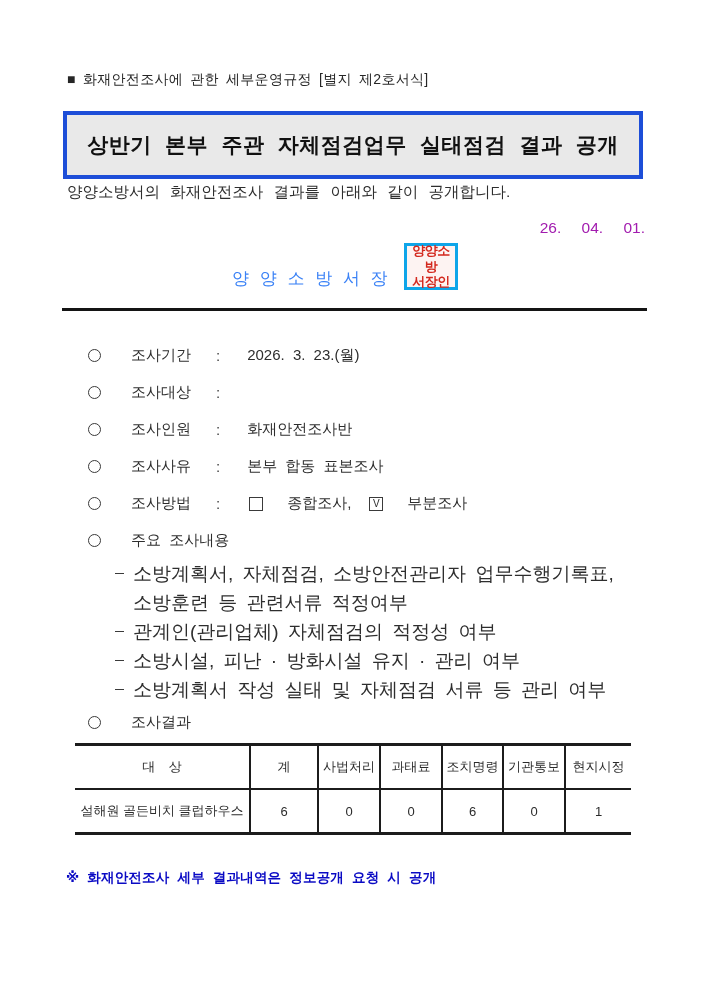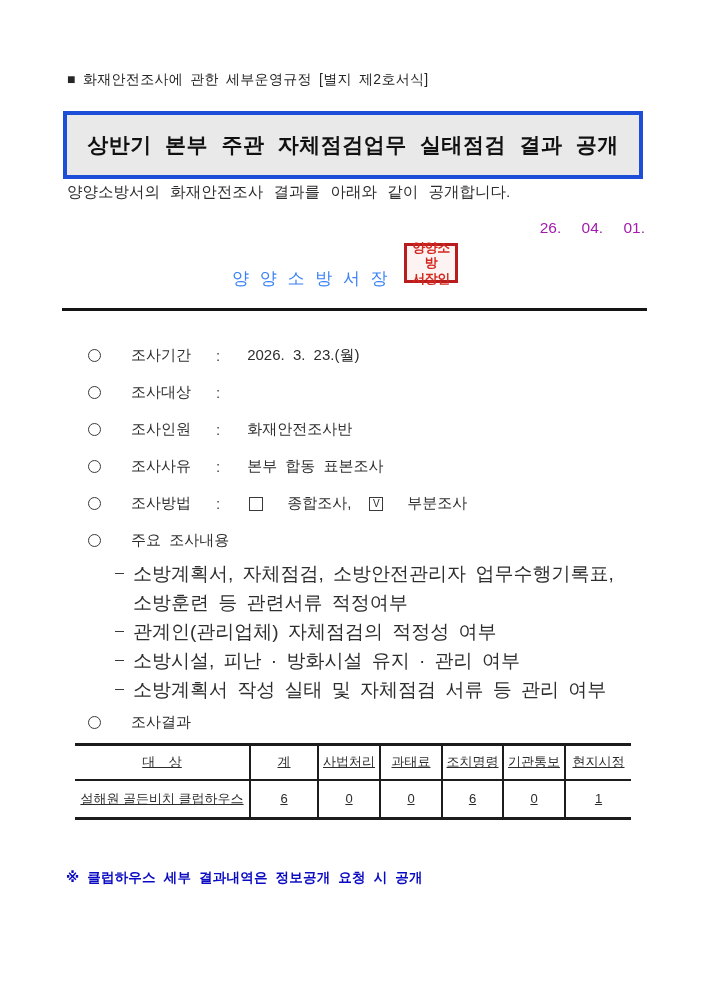--- a/index.html
+++ b/index.html
@@ -32,22 +32,22 @@
     position:absolute; left:0; top:219px; width:645px;
     text-align:right; font-size:15.5px; word-spacing:16px; color:#a21caf;
   }
 
   .signer-line {
     position:absolute; left:232px; top:262px;
     font-size:17px; letter-spacing:3px; color:#3b82f6; line-height:34px;
   }
 
   .seal {
-    position:absolute; left:404px; top:243px; width:54px; height:40px;
-    border:3px solid #b91c1c; background:rgba(250,222,217,0.35);
+    position:absolute; left:404px; top:243px; width:54px; height:47px;
+    border:3px solid #0ea5e9; background:rgba(250,222,217,0.35);
     color:#d3281e; font-weight:bold; font-size:13px; line-height:1.2;
     display:flex; flex-direction:column; align-items:center; justify-content:center;
     text-align:center; letter-spacing:-0.5px;
   }
 
   .divider {
     position:absolute; left:62px; top:308px; width:585px; height:3px;
     background:#141414;
   }
 
@@ -82,21 +82,21 @@
   .sub .txt { flex:1; word-break:break-all; max-width:505px; }
 
   .result-table {
     position:absolute; left:75px; top:743px; width:556px;
     border-collapse:collapse; table-layout:fixed;
     border-top:3px solid #1c1c1c; border-bottom:3px solid #1c1c1c;
     font-size:13px; color:#2b2b2b;
   }
   .result-table th, .result-table td {
     border-left:2px solid #1c1c1c; text-align:center; font-weight:normal;
-    padding:0 2px; overflow:hidden; white-space:nowrap;text-decoration:underline;
+    padding:12px 2px; overflow:hidden; white-space:nowrap;
   }
   .result-table th:first-child, .result-table td:first-child { border-left:none; }
   .result-table thead th { height:35px; border-bottom:2px solid #1c1c1c; }
   .result-table tbody td { height:39px; }
   .result-table .target-col { word-spacing:10px; }
 
   .note {
     position:absolute; left:66px; top:869px;
     font-size:13.5px; font-weight:bold; color:#0a0ac4;
     word-spacing:4px; letter-spacing:0.2px;
@@ -222,15 +222,15 @@
         <td>6</td>
         <td>0</td>
         <td>0</td>
         <td>6</td>
         <td>0</td>
         <td>1</td>
       </tr>
     </tbody>
   </table>
 
-  <div class="note">※ 클럽하우스 세부 결과내역은 정보공개 요청 시 공개</div>
+  <div class="note">※ 화재안전조사 세부 결과내역은 정보공개 요청 시 공개</div>
 
 </div>
 
 </body></html>

